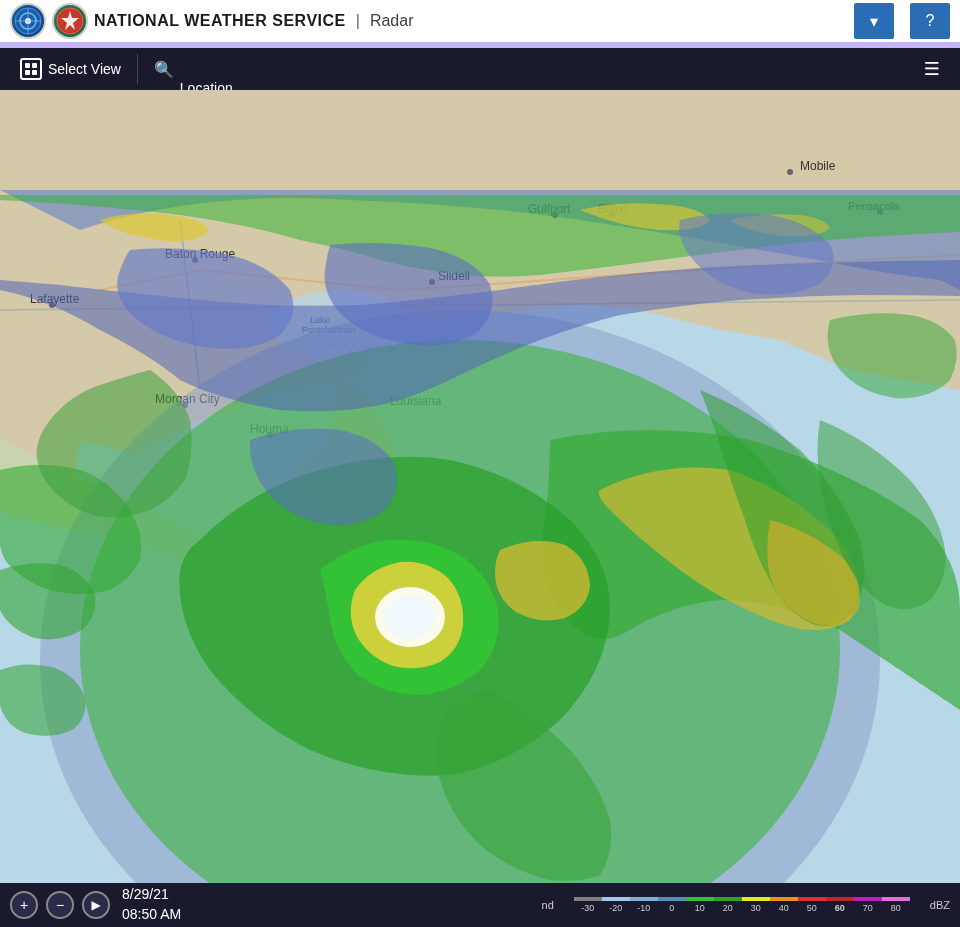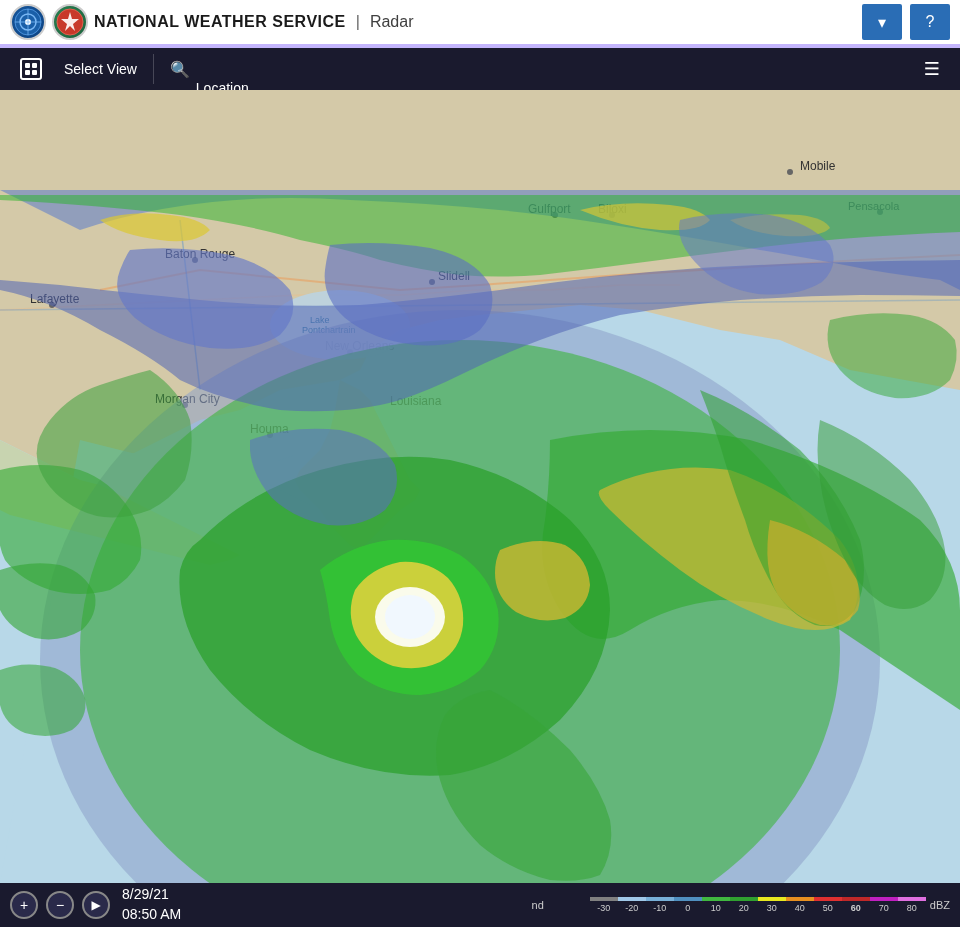--- a/index.html
+++ b/index.html
@@ -4,23 +4,23 @@
   <style>
     * { margin: 0; padding: 0; box-sizing: border-box; }
     body { width: 960px; height: 927px; overflow: hidden; font-family: Arial, sans-serif; background: #000; }
 
     
     #header {
       display: flex;
       align-items: center;
       height: 48px;
       background: #fff;
-      border-bottom: 4px solid #c4b5fd;
+      border-bottom: 6px solid #c4b5fd;
       padding: 0 10px;
-      gap: 8px;
+      gap: 16px;
     }
     #header .logo-area {
       display: flex;
       align-items: center;
       gap: 6px;
       flex: 1;
     }
     .noaa-logo {
       width: 36px;
       height: 36px;
@@ -74,21 +74,21 @@
       align-items: center;
       height: 42px;
       background: #1a1a2e;
       color: white;
       padding: 0 8px;
       gap: 0;
     }
     .toolbar-btn {
       display: flex;
       align-items: center;
-      gap: 22px;
+      gap: 6px;
       background: none;
       border: none;
       color: white;
       cursor: pointer;
       padding: 0 12px;
       height: 42px;
       font-size: 14px;
       white-space: nowrap;
     }
     .toolbar-icon-box {
@@ -173,31 +173,30 @@
       color: white;
       font-size: 14px;
       line-height: 1.4;
       text-align: left;
       margin-left: 4px;
     }
     .legend-area {
       display: flex;
       align-items: center;
       margin-left: auto;
-      gap: 0;
+      gap: 16px;
     }
     .legend-label {
       color: #ccc;
       font-size: 11px;
       margin-right: 4px;
     }
     .legend-scale {
       display: flex;
       align-items: center;
-      margin-left: 42px;
     }
     .legend-segment {
       height: 16px;
       display: flex;
       flex-direction: column;
       align-items: center;
     }
     .legend-color-bar {
       height: 10px;
       width: 100%;

